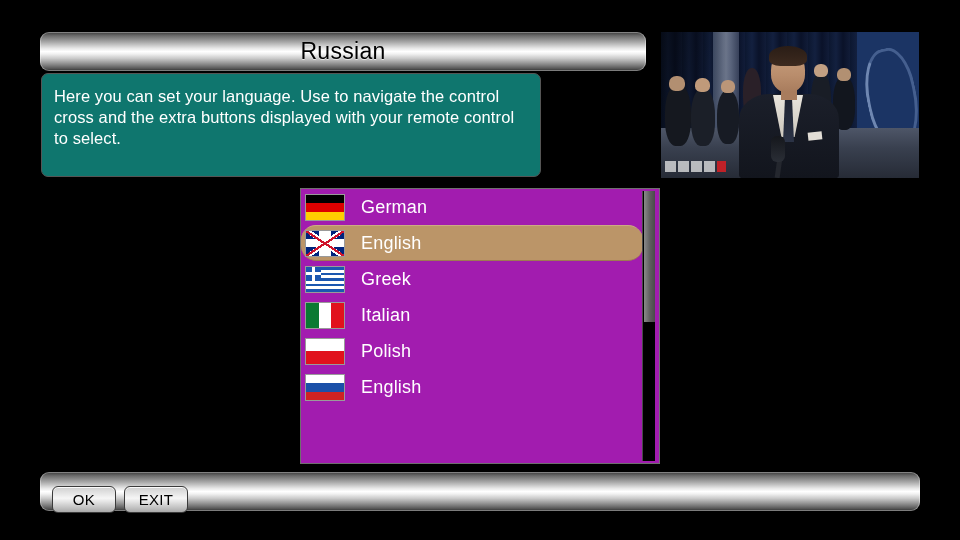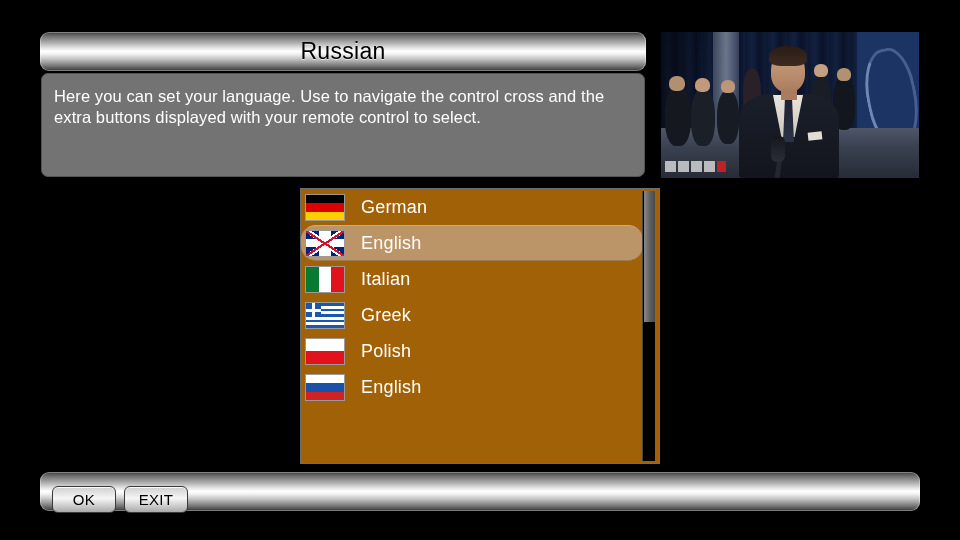--- a/index.html
+++ b/index.html
@@ -53,22 +53,22 @@
     color: #000;
     letter-spacing: 0.3px;
     text-shadow: 0 1px 0 rgba(255,255,255,0.6);
     white-space: nowrap;
   }
 
   
   #help-box {
     position: absolute;
     left: 41px; top: 73px;
-    width: 604px; height: 104px;
-    background: #737373;
+    width: 500px; height: 104px;
+    background: #0f766e;
     border: 1px solid #555;
     border-radius: 7px;
     box-sizing: border-box;
     padding: 12px 14px 0 12px;
   }
   #help-text {
     color: #ffffff;
     font-size: 16.5px;
     line-height: 21px;
     letter-spacing: 0.1px;
@@ -174,21 +174,21 @@
     height: 11px; width: 11px;
     background: rgba(235,235,235,0.8);
   }
   .logo-chip.red { background: #cc2026; width: 9px; }
 
   
   #list-panel {
     position: absolute;
     left: 300px; top: 188px;
     width: 360px; height: 276px;
-    background: #a16207;
+    background: #a21caf;
     border: 1px solid #6f6f6f;
     box-sizing: border-box;
   }
   #list-rows {
     position: absolute;
     left: 0; top: 0;
     width: 346px;
   }
   .lang-row {
     height: 36px;
@@ -363,27 +363,27 @@
         <div class="lang-label">German</div>
       </div>
 
       <div class="lang-row selected">
         <div class="flag flag-gb"></div>
         <div class="lang-label">English</div>
       </div>
 
 
       <div class="lang-row">
+        <div class="flag flag-gr"></div>
+        <div class="lang-label">Greek</div>
+      </div>
+
+      <div class="lang-row">
         <div class="flag flag-it"></div>
         <div class="lang-label">Italian</div>
-      </div>
-
-      <div class="lang-row">
-        <div class="flag flag-gr"></div>
-        <div class="lang-label">Greek</div>
       </div>
 
       <div class="lang-row">
         <div class="flag flag-pl"></div>
         <div class="lang-label">Polish</div>
       </div>
 
       <div class="lang-row">
         <div class="flag flag-ru"></div>
         <div class="lang-label">English</div>

